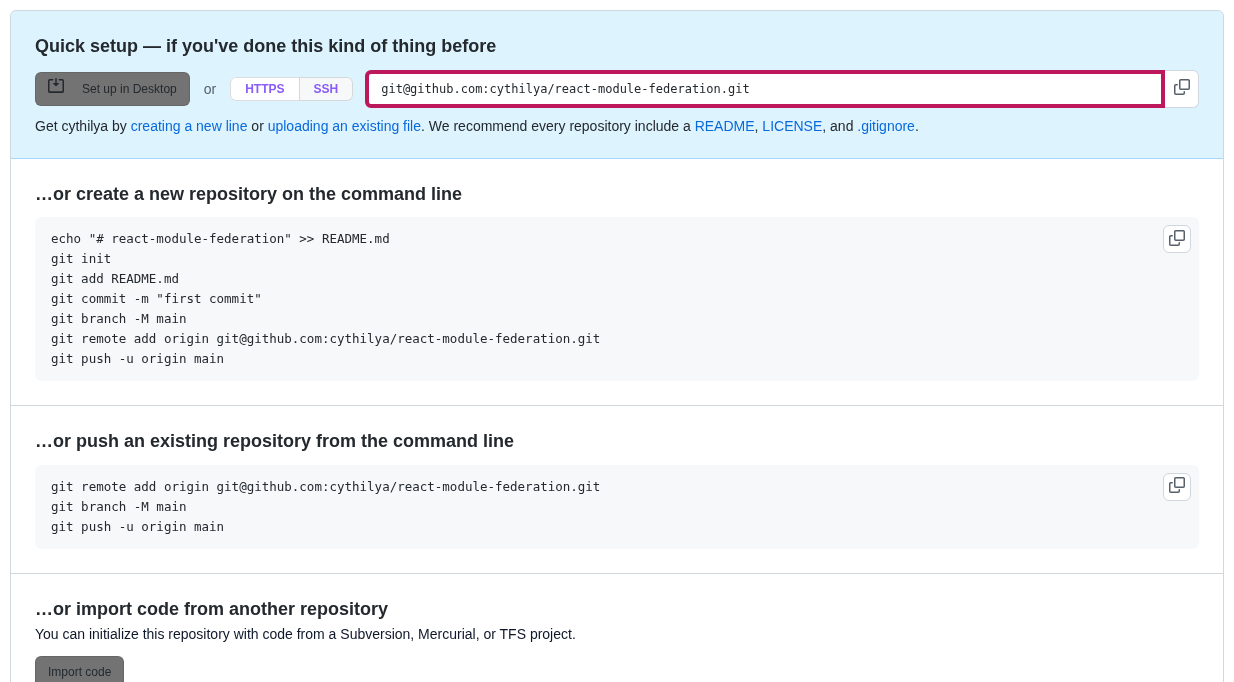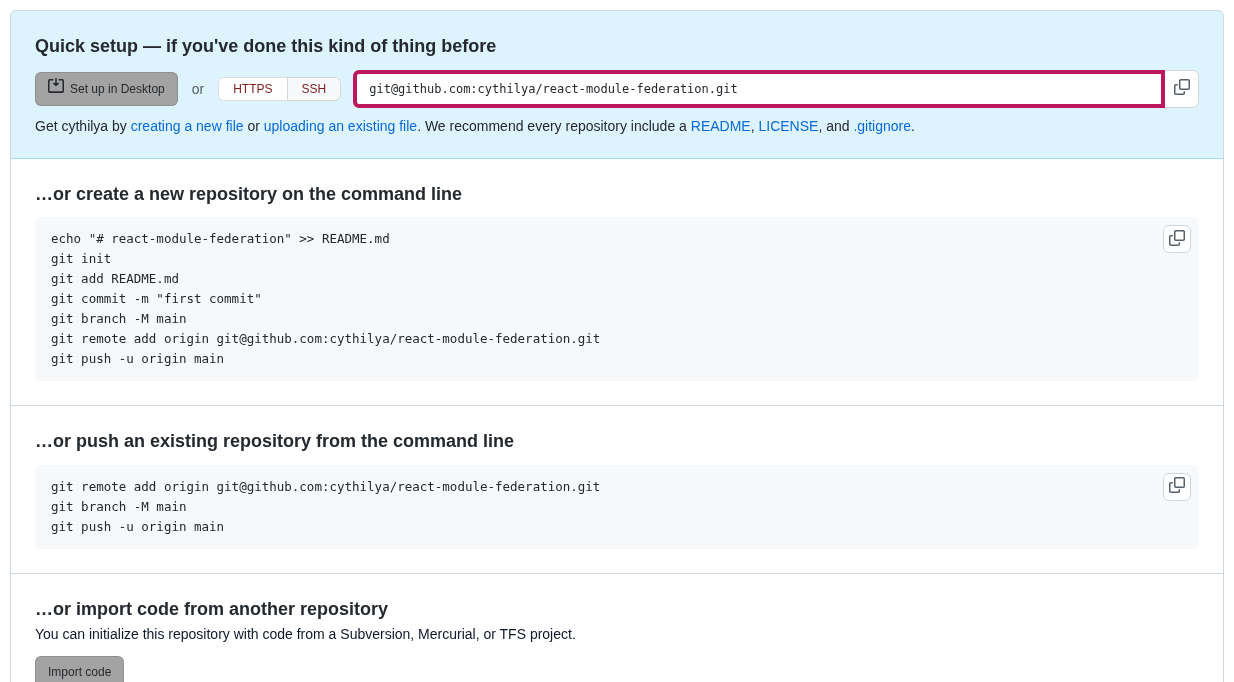--- a/index.html
+++ b/index.html
@@ -39,48 +39,49 @@
     align-items: center;
     gap: 0;
     margin-bottom: 10px;
   }
   .btn {
     display: inline-flex;
     align-items: center;
     padding: 5px 12px;
     font-size: 12px;
     font-weight: 500;
-    background: #a3a3a3;
+    background: #737373;
     border: 1px solid rgba(27,31,36,0.15);
     border-radius: 6px;
     cursor: pointer;
     color: #24292e;
     white-space: nowrap;
     line-height: 20px;
+    gap: 12px;
   }
   .btn svg { margin-right: 6px; }
   .or {
     margin: 0 14px;
     font-size: 14px;
     color: #57606a;
   }
   .segmented {
     display: inline-flex;
     border-radius: 6px;
     overflow: hidden;
   }
   .segment {
     padding: 1px 14px;
     font-size: 12px;
-    font-weight: 400;
+    font-weight: 700;
     background: #fff;
     border: 1px solid rgba(27,31,36,0.15);
     cursor: pointer;
     line-height: 20px;
-    color: #7f1d1d;
+    color: #8b5cf6;
   }
   .segment.left { border-top-left-radius: 6px; border-bottom-left-radius: 6px; border-right: none; }
   .segment.right { border-top-right-radius: 6px; border-bottom-right-radius: 6px; }
   .segment.active { background: #f6f8fa; }
   .url-input-wrap {
     flex: 1;
     display: flex;
     margin-left: 12px;
   }
   .url-input {
@@ -176,21 +177,21 @@
           <span>
             <svg width="16" height="16" viewBox="0 0 16 16" fill="currentColor">
                 <path d="M0 6.75C0 5.784.784 5 1.75 5h1.5a.75.75 0 010 1.5h-1.5a.25.25 0 00-.25.25v7.5c0 .138.112.25.25.25h7.5a.25.25 0 00.25-.25v-1.5a.75.75 0 011.5 0v1.5A1.75 1.75 0 019.25 16h-7.5A1.75 1.75 0 010 14.25v-7.5z"></path>
                 <path d="M5 1.75C5 .784 5.784 0 6.75 0h7.5C15.216 0 16 .784 16 1.75v7.5A1.75 1.75 0 0114.25 11h-7.5A1.75 1.75 0 015 9.25v-7.5zm1.75-.25a.25.25 0 00-.25.25v7.5c0 .138.112.25.25.25h7.5a.25.25 0 00.25-.25v-7.5a.25.25 0 00-.25-.25h-7.5z"></path>
               </svg>
           </span>
         </button>
       </div>
     </div>
     <p class="helper">
-      <span>Get cythilya by </span><a>creating a new file</a><span> or </span><a>uploading an existing file</a><span>. We recommend every repository include a </span><a>README</a><span>, </span><a>LICENSE</a><span>, and </span><a>.gitignore</a><span>.</span>
+      <span>Get cythilya by </span><a>creating a new line</a><span> or </span><a>uploading an existing file</a><span>. We recommend every repository include a </span><a>README</a><span>, </span><a>LICENSE</a><span>, and </span><a>.gitignore</a><span>.</span>
     </p>
   </div>
 
   <div class="section">
     <h3>…or create a new repository on the command line</h3>
     <div class="code-wrap">
       <pre class="code-block">echo "# react-module-federation" &gt;&gt; README.md
 git init
 git add README.md
 git commit -m "first commit"

